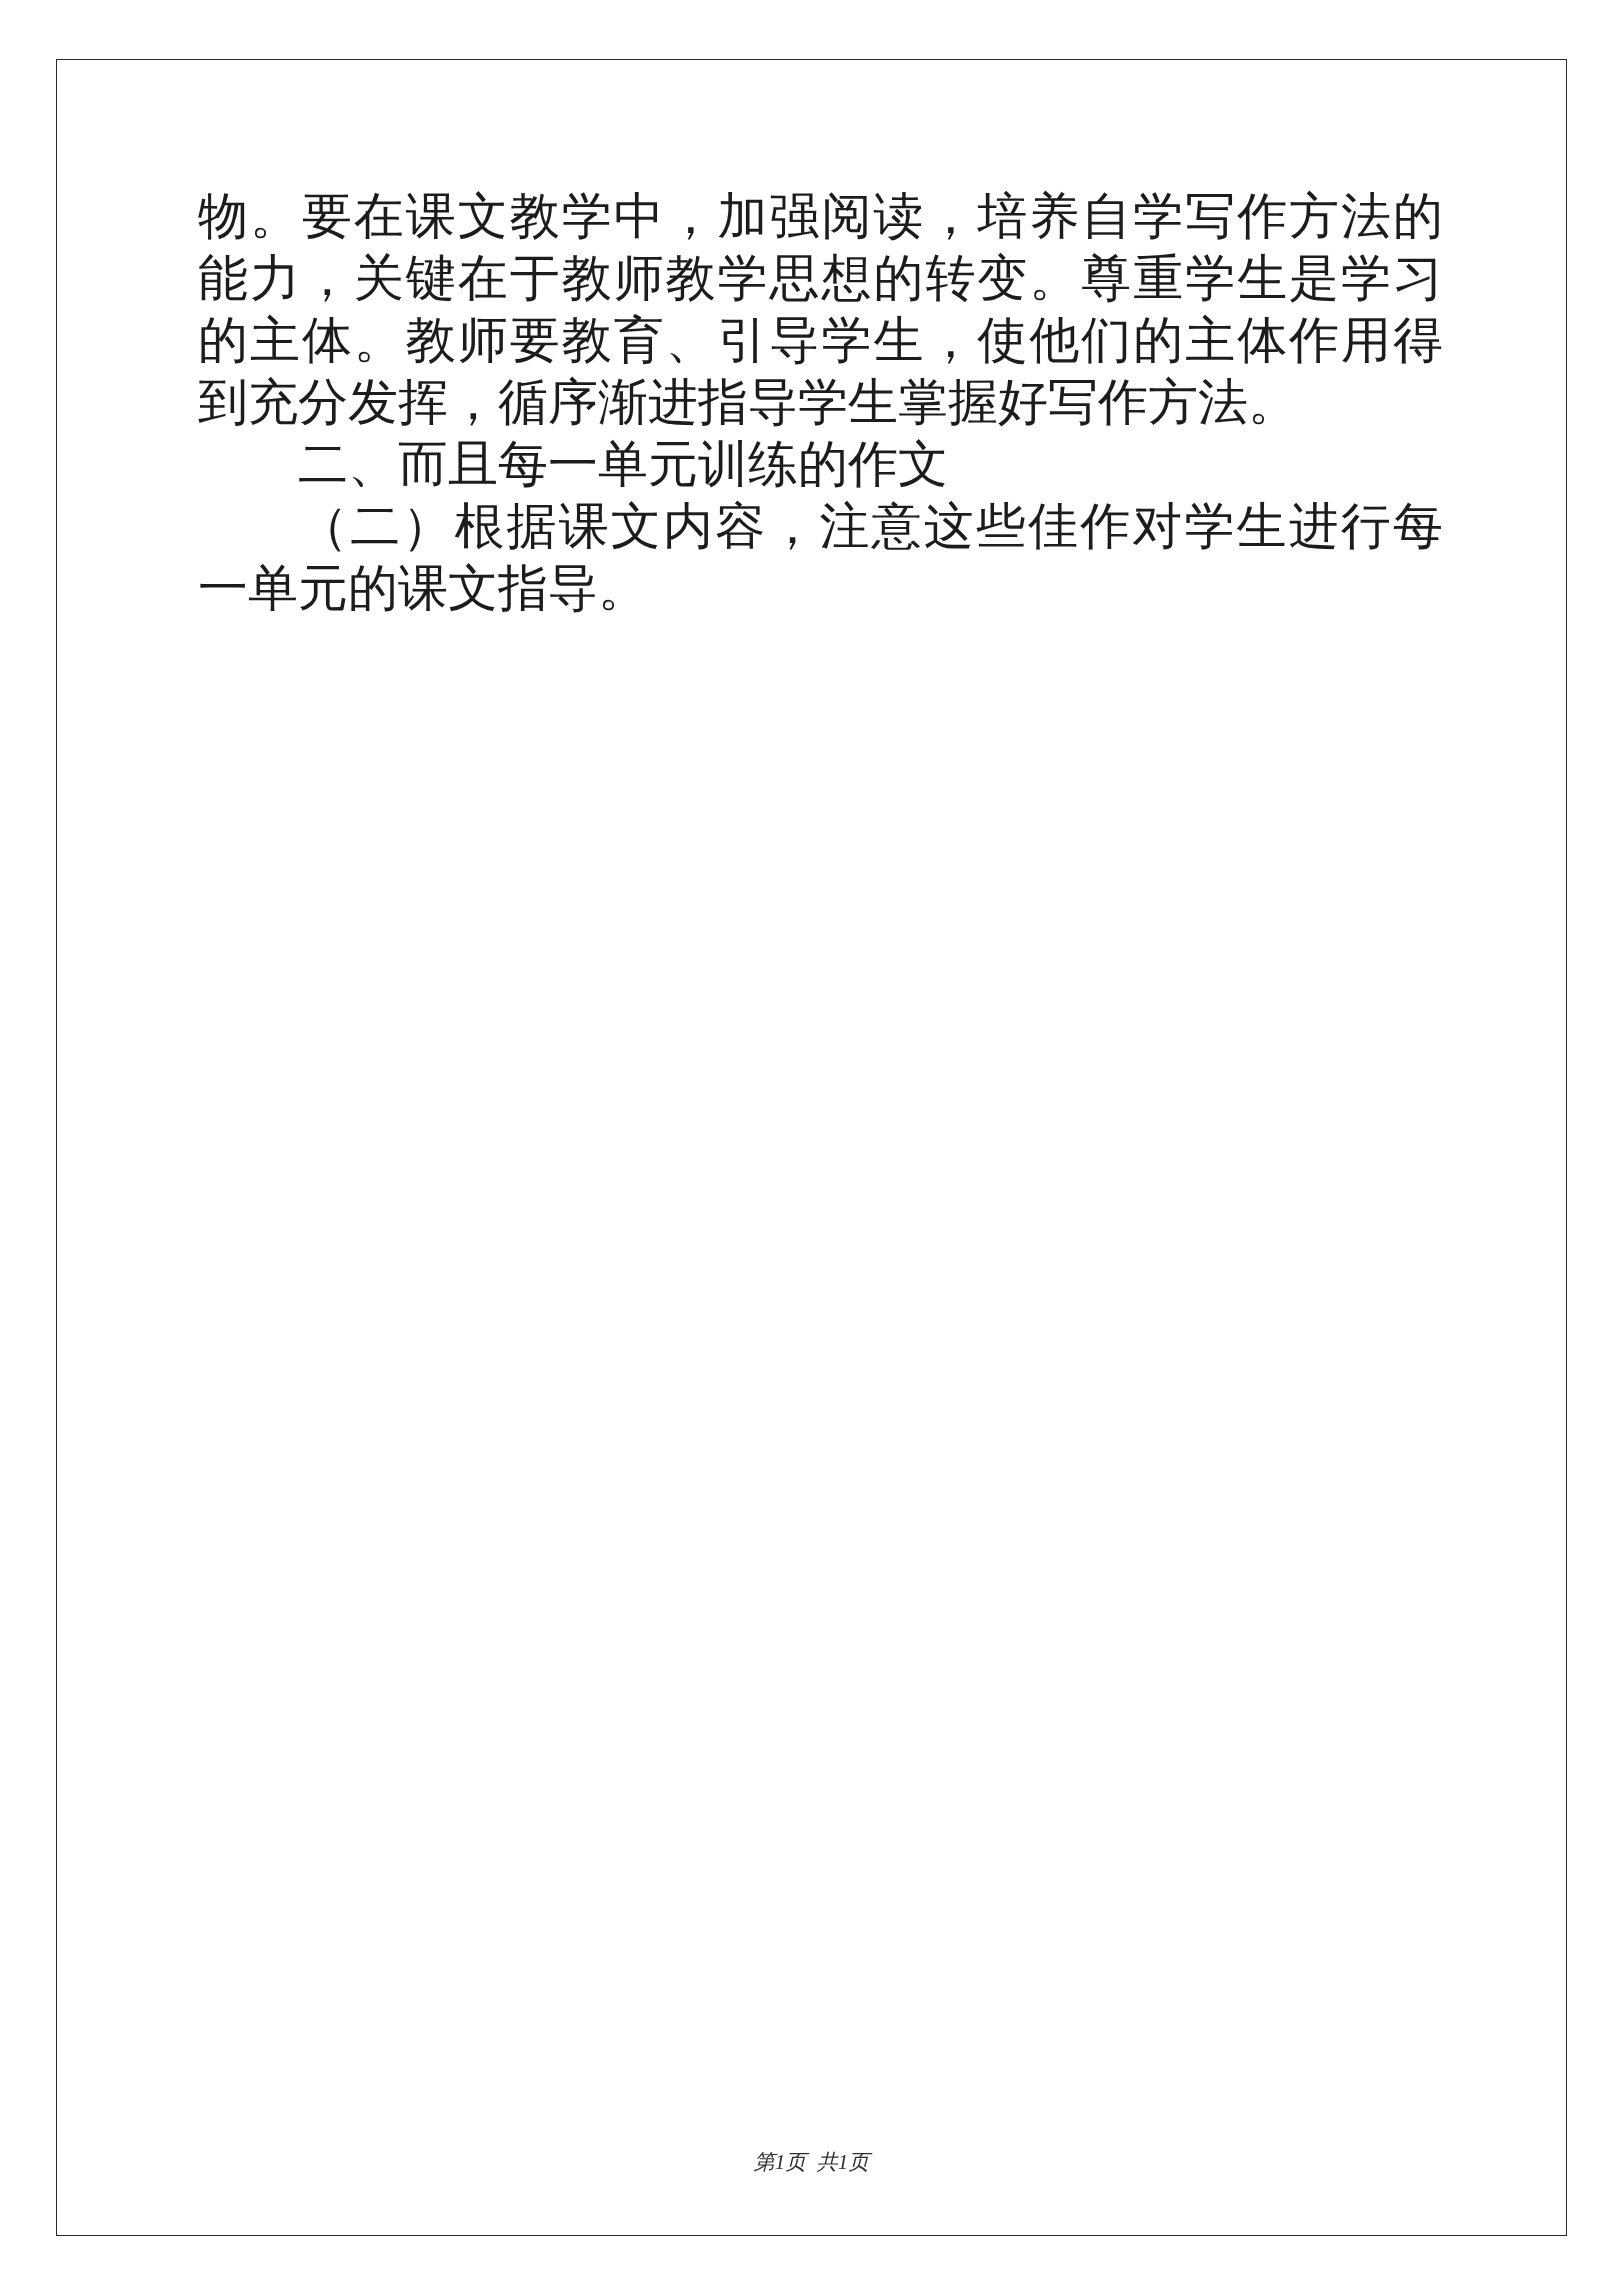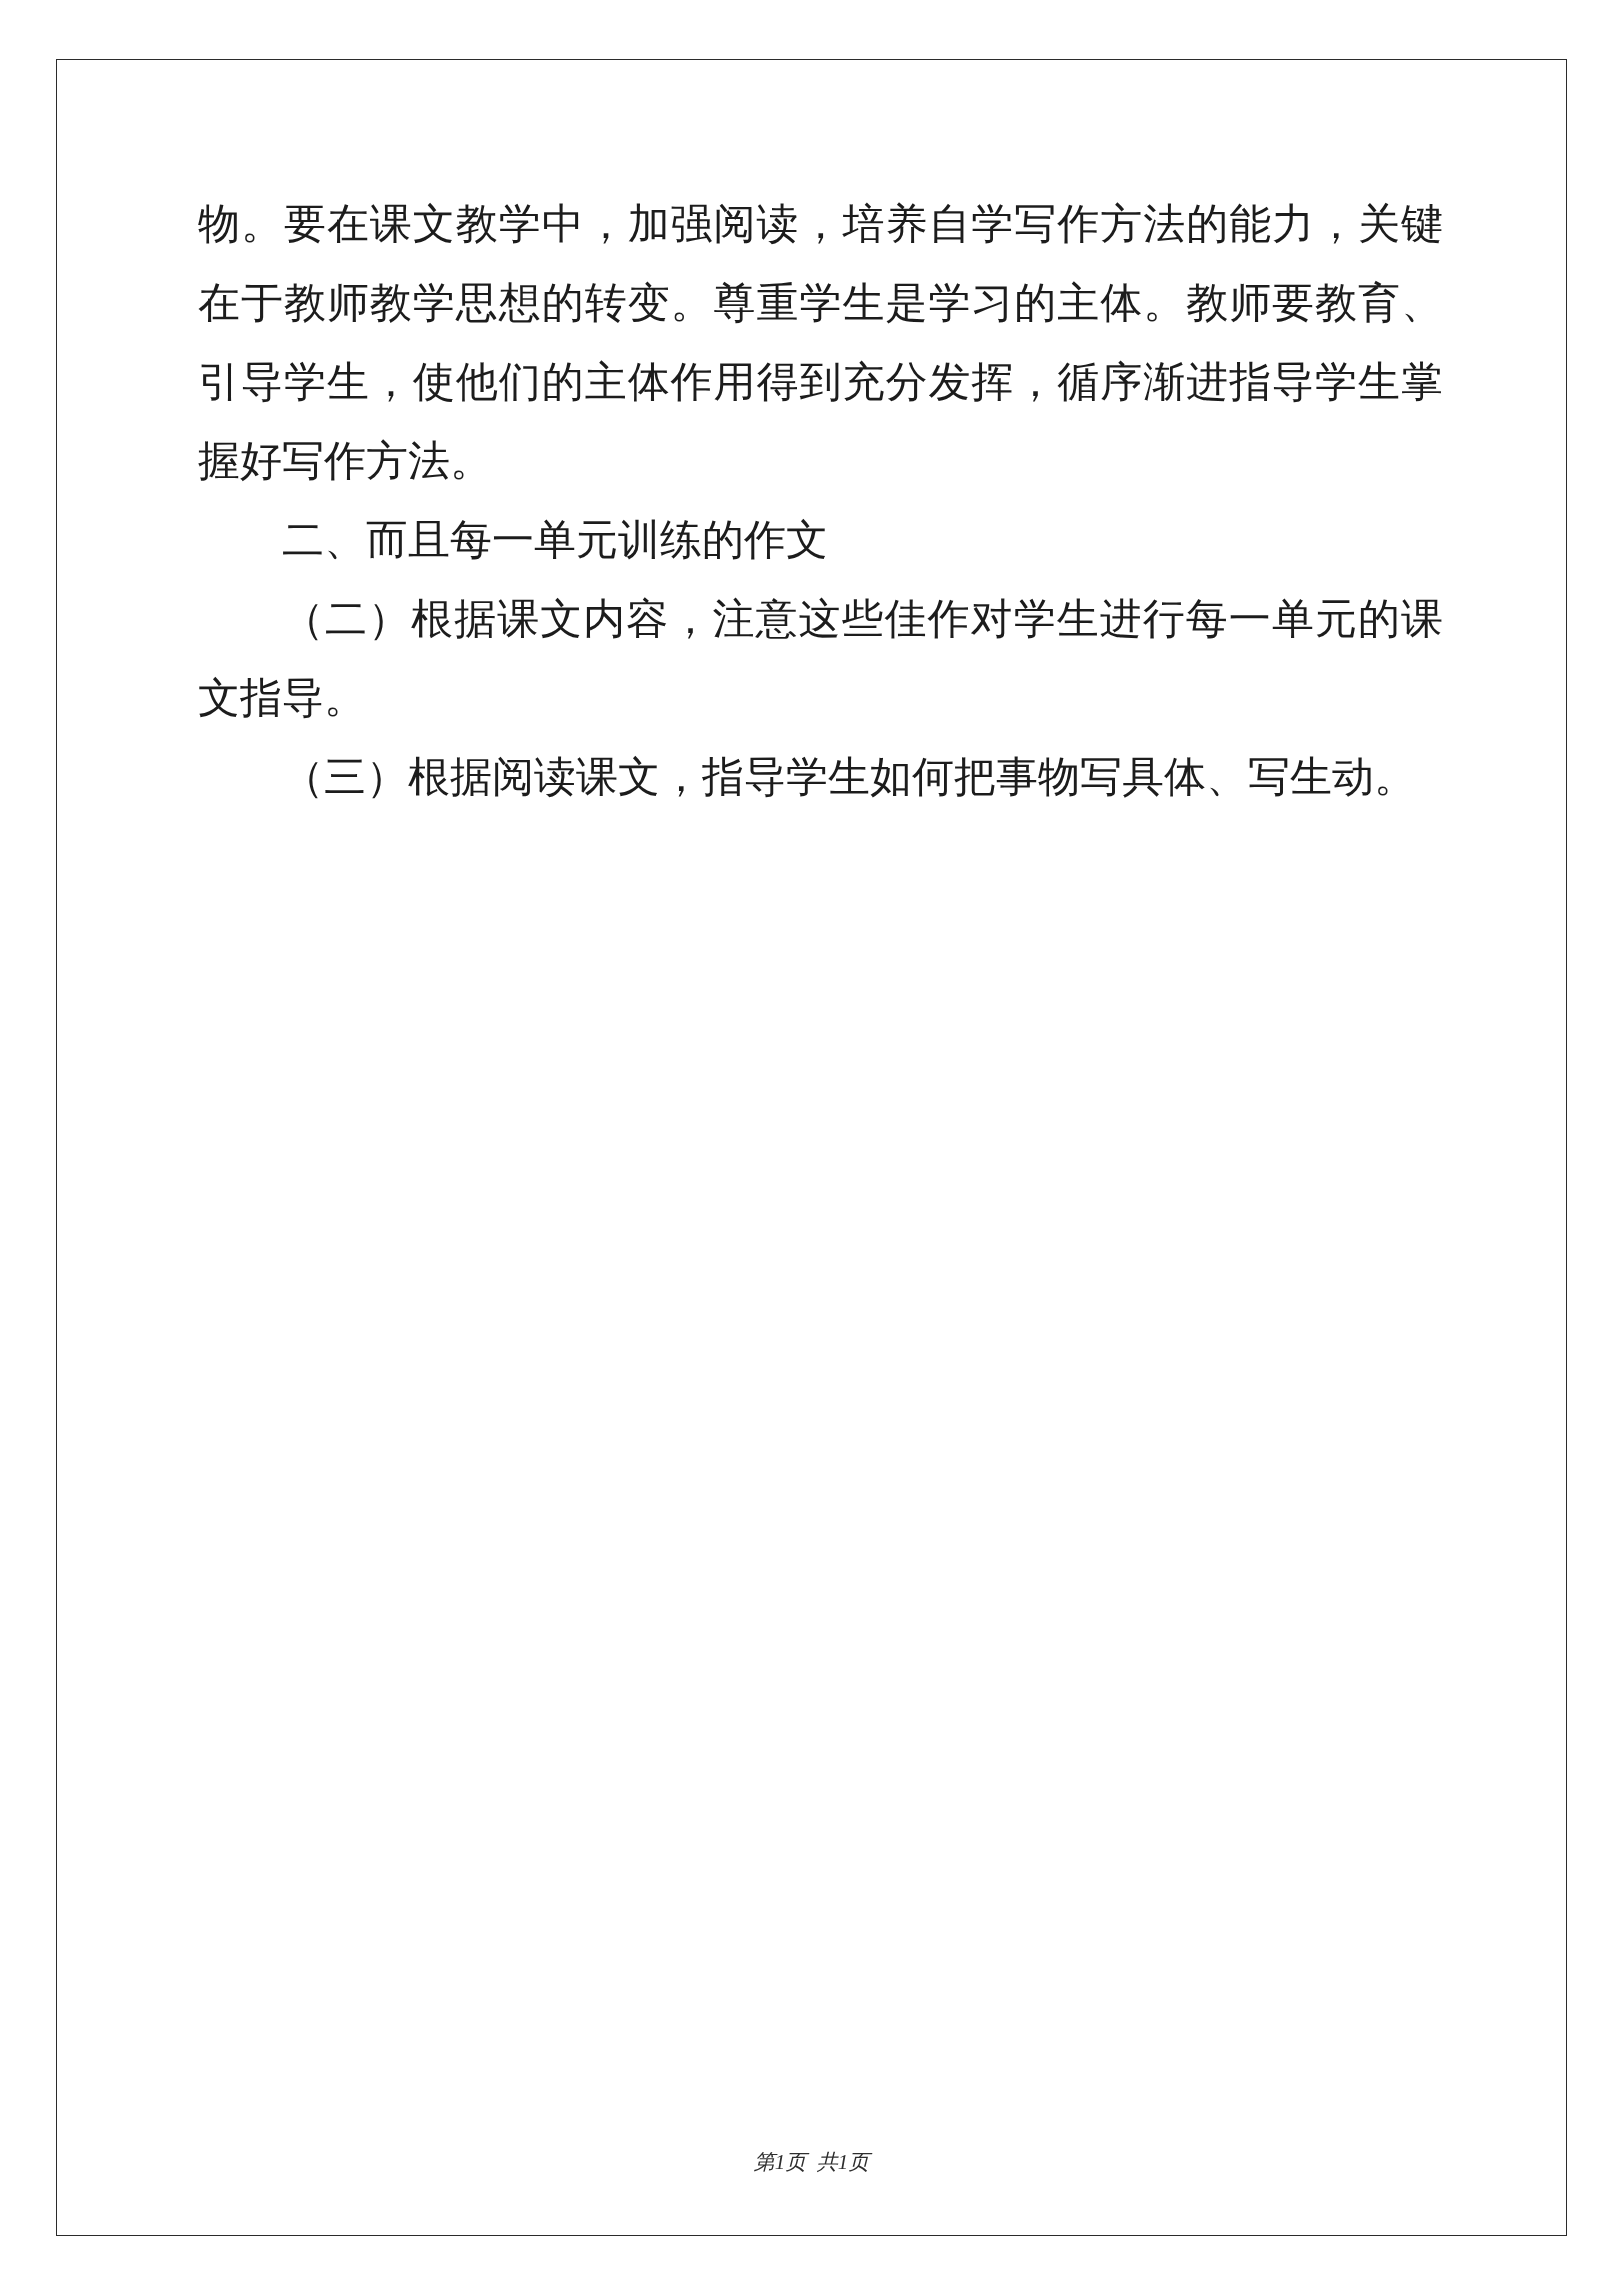--- a/index.html
+++ b/index.html
@@ -22,22 +22,22 @@
     bottom: 59px;
     border: 1.7px solid #2b2b2b;
     box-sizing: border-box;
   }
   .doc-content {
     position: absolute;
     left: 198px;
     top: 185px;
     width: 1245px;
     color: #1c1c1c;
-    font-size: 42px;
-    line-height: 79px;
+    font-size: 50px;
+    line-height: 62px;
     text-align: justify;
     word-break: break-all;
   }
   .doc-content p {
     margin: 0;
     padding: 0;
   }
   .doc-content p.indent {
     text-indent: 2em;
   }
@@ -55,17 +55,16 @@
 </style>
 </head>
 <body>
 
 <div class="page-frame"></div>
 
 <div class="doc-content">
   <p>物。要在课文教学中，加强阅读，培养自学写作方法的能力，关键在于教师教学思想的转变。尊重学生是学习的主体。教师要教育、引导学生，使他们的主体作用得到充分发挥，循序渐进指导学生掌握好写作方法。</p>
   <p class="indent">二、而且每一单元训练的作文</p>
   <p class="indent">（二）根据课文内容，注意这些佳作对学生进行每一单元的课文指导。</p>
-  <p class="indent">（三）根据阅读课文，指导学生如何把事物写具体、写生动。</p>
 </div>
 
 <div class="page-footer">第1页  共1页</div>
 
 
 </body></html>

